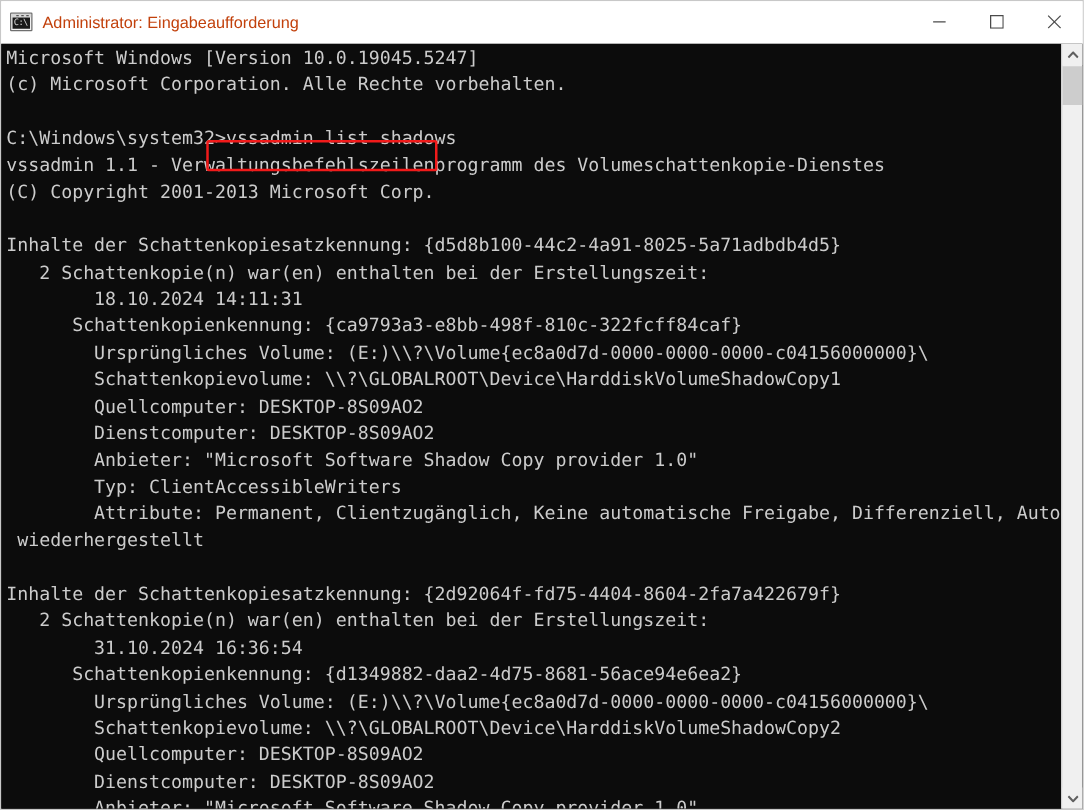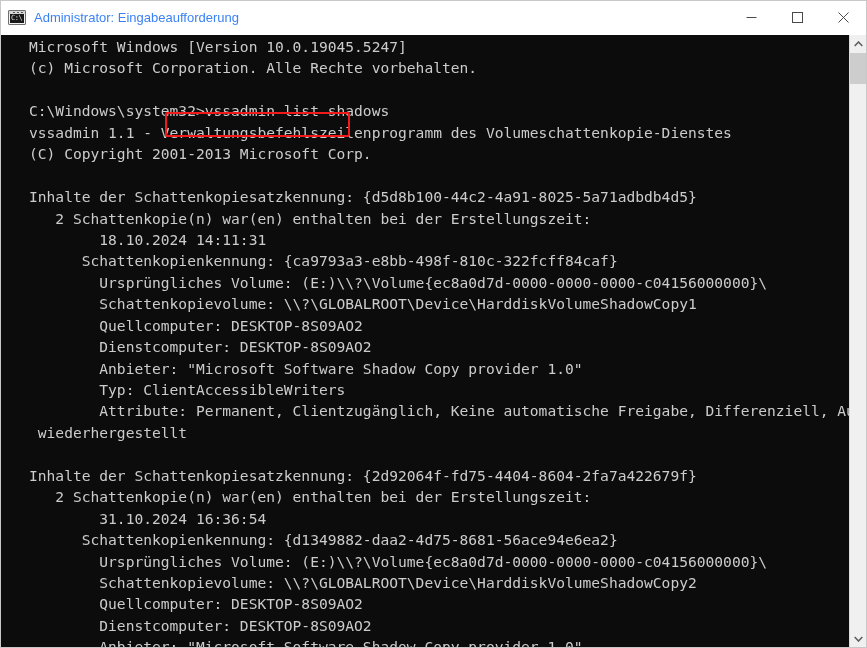--- a/index.html
+++ b/index.html
@@ -71,21 +71,21 @@
   }
   .app-icon .bar i {
     position: absolute;
     top: 1px;
     width: 2px;
     height: 1px;
     background: #555;
   }
   .title-text {
     font-size: 13px;
-    color: #3b82f6;
+    color: #c2410c;
     font-family: "Liberation Sans", sans-serif;
     white-space: nowrap;
     user-select: none;
   }
   .win-buttons {
     position: absolute;
     right: 0; top: 0;
     height: 33px;
     display: flex;
   }
@@ -112,21 +112,21 @@
     color: #cccccc;
     font-family: "DejaVu Sans Mono", monospace;
     font-size: 14.6px;
     line-height: 21.45px;
     white-space: pre;
     padding: 1px 0 0 4px;
     overflow: hidden;
     position: relative;
     letter-spacing: 0px;
   }
-  .console .line { height: 21.45px; margin-left: 24px; }
+  .console .line { height: 21.45px; }
 
   
   .cmd-highlight {
     position: absolute;
     left: 164px;
     top: 77px;
     width: 185px;
     height: 25px;
     border: 2px solid #f11a1a;
     border-radius: 2px;

